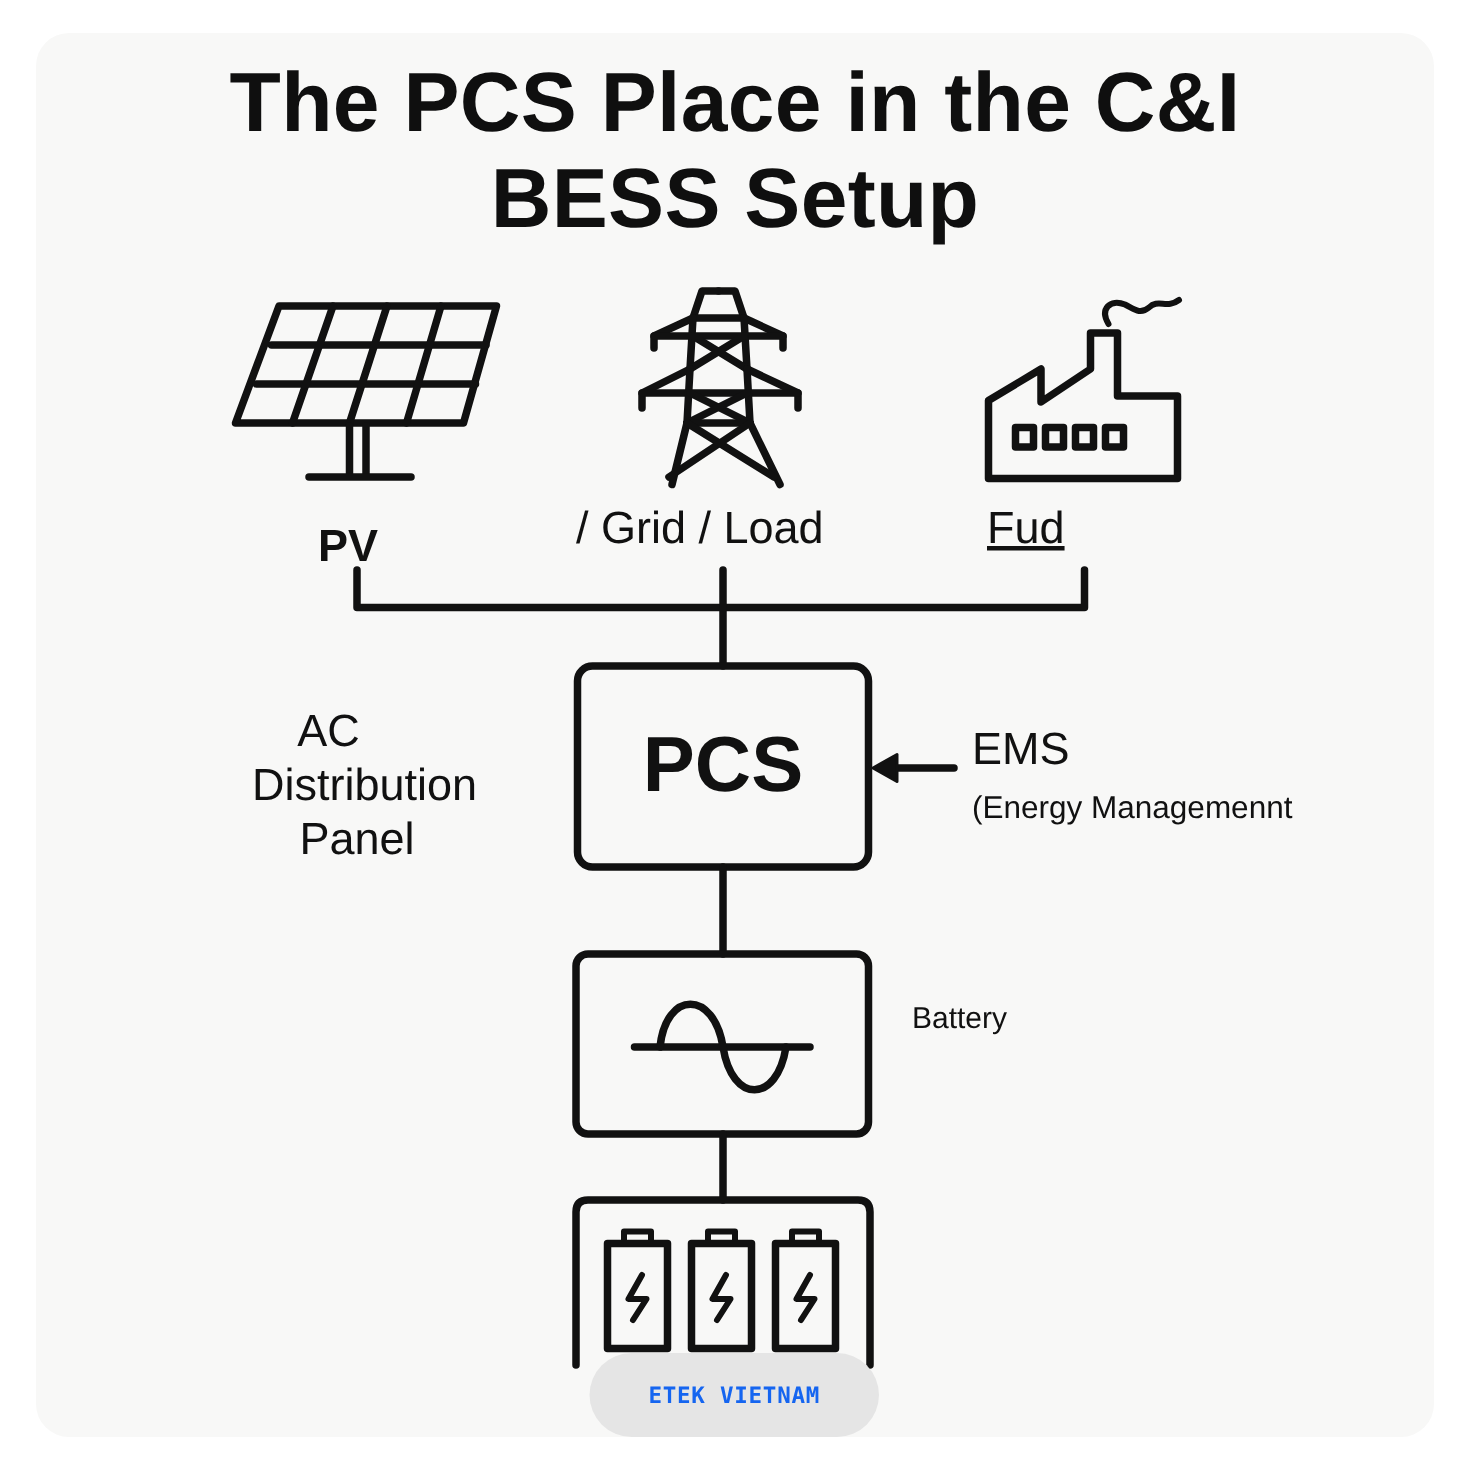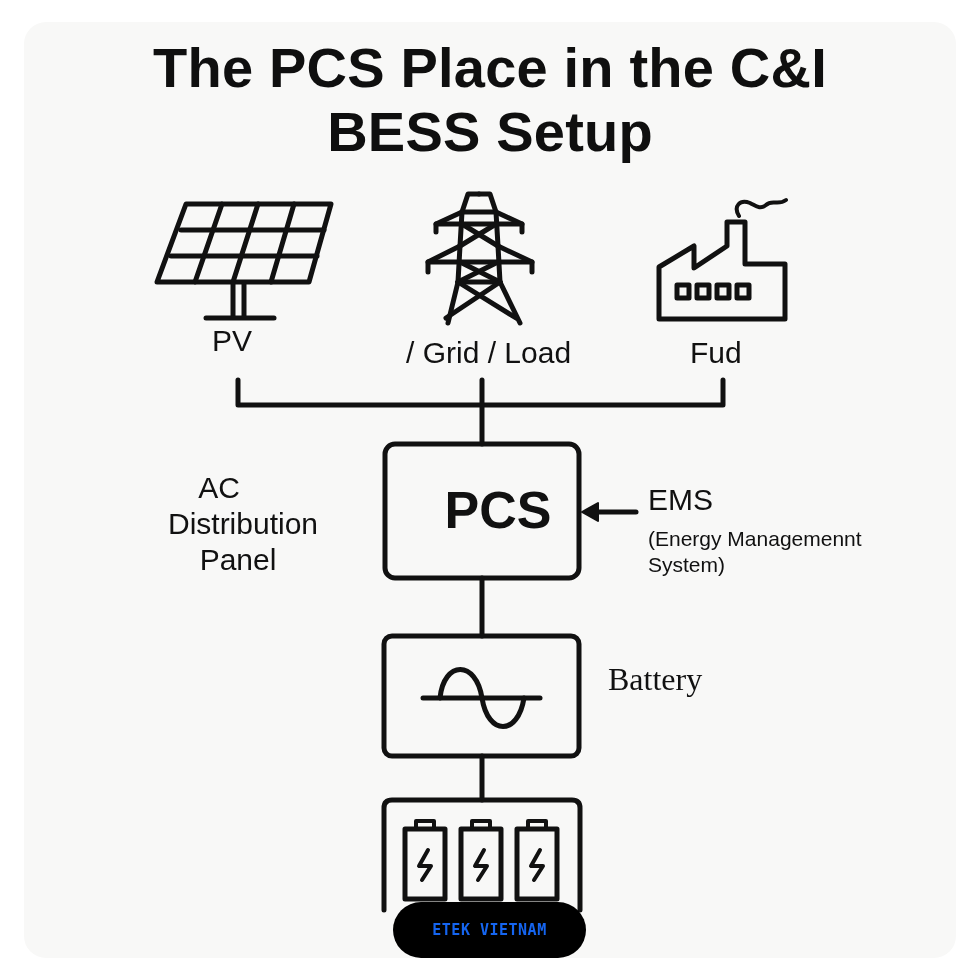--- a/index.html
+++ b/index.html
@@ -12,35 +12,35 @@
       background: #f8f8f7; border-radius: 22px;
     }
     .title {
       position: absolute; left: 0; width: 980px; text-align: center;
       font-weight: bold; font-size: 56px; line-height: 64px; color: #0f0f0f; letter-spacing: 0.2px;
     }
     .t1 { top: 36px; }
     .t2 { top: 100px; box-sizing: border-box; }
     svg.diagram { position: absolute; left: 0; top: 0; width: 980px; height: 980px; }
     .lbl { position: absolute; font-size: 30px; color: #111; white-space: nowrap; }
-    .lbl-pv { left: 212px; top: 324px; }
-    .lbl-grid { left: 406px; top: 336px; }
-    .lbl-fud { left: 690px; top: 336px; }
+    .lbl-pv { left: 212px; top: 348px; font-weight: bold; }
+    .lbl-grid { left: 384px; top: 336px; }
+    .lbl-fud { left: 658px; top: 336px; text-decoration: underline; }
     .lbl-ac { position: absolute; left: 148px; top: 470px; width: 190px; text-align: center; font-size: 30px; line-height: 36px; }
     .lbl-ac span { display: block; }
     .lbl-ac .l1 { padding-right: 48px; }
     .lbl-ac .l3 { padding-right: 10px; }
-    .pcs-text { position: absolute; left: 384px; top: 480px; width: 196px; text-align: center; font-size: 52px; font-weight: bold; line-height: 60px; padding-left: 16px; }
+    .pcs-text { position: absolute; left: 384px; top: 480px; width: 196px; text-align: center; font-size: 52px; font-weight: bold; line-height: 60px; }
     .ems-title { position: absolute; left: 648px; top: 483px; font-size: 30px; text-align: right; }
     .ems-sub { position: absolute; left: 648px; top: 526px; font-size: 21px; line-height: 26px; }
-    .batt-lbl { position: absolute; left: 608px; top: 660px; font-size: 32px; line-height: 38px; font-family: Liberation Serif, serif; }
+    .batt-lbl { position: absolute; left: 608px; top: 660px; font-size: 20px; line-height: 38px; }
     .batt-lbl span { display: block; }
     .watermark {
       position: absolute; left: 393px; top: 902px; width: 193px; height: 56px;
-      background: #000000; border-radius: 28px;
+      background: #e5e5e5; border-radius: 28px;
       display: flex; align-items: center; justify-content: center;
     }
     .watermark span {
       font-family: "DejaVu Sans Mono", monospace; font-weight: bold; font-size: 15px;
       color: #1565f0; letter-spacing: 0.5px;
     }
   </style>
 </head>
 <body>
 
@@ -148,21 +148,20 @@
   <span class="l1">AC</span>
   <span class="l2">Distribution</span>
   <span class="l3">Panel</span>
 </div>
 
 <div class="pcs-text">PCS</div>
 
 <div class="ems-title">EMS</div>
 <div class="ems-sub">
   <div>(Energy Managemennt</div>
-  <div>System)</div>
 </div>
 
 <div class="batt-lbl">
   <span>Battery</span>
 </div>
 
 <div class="watermark">
   <span>ETEK VIETNAM</span>
 </div>
 

